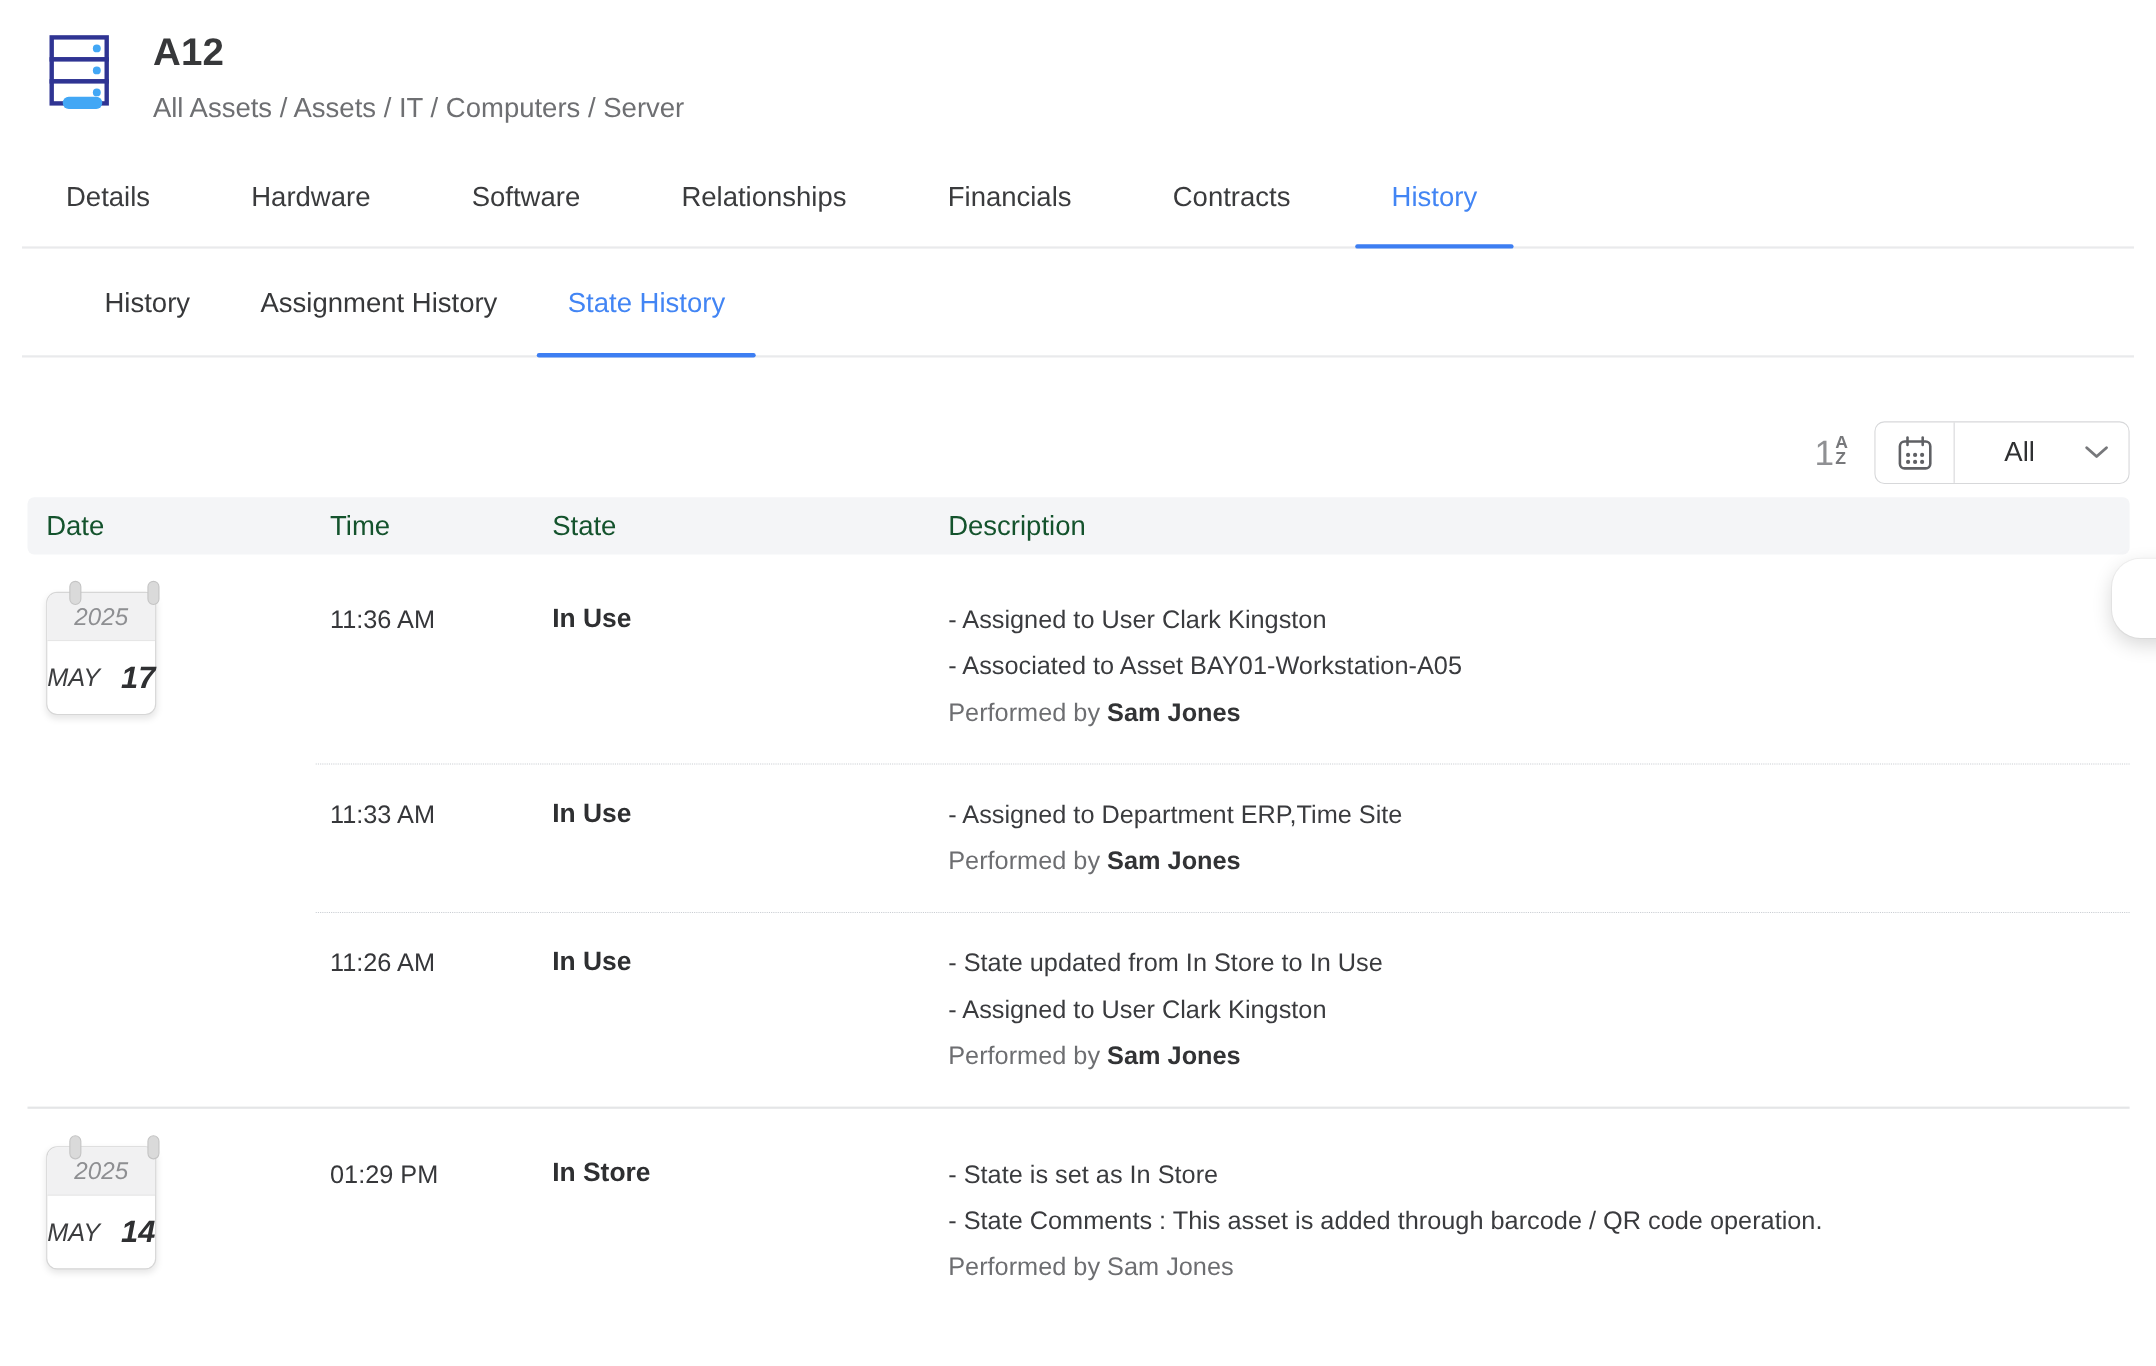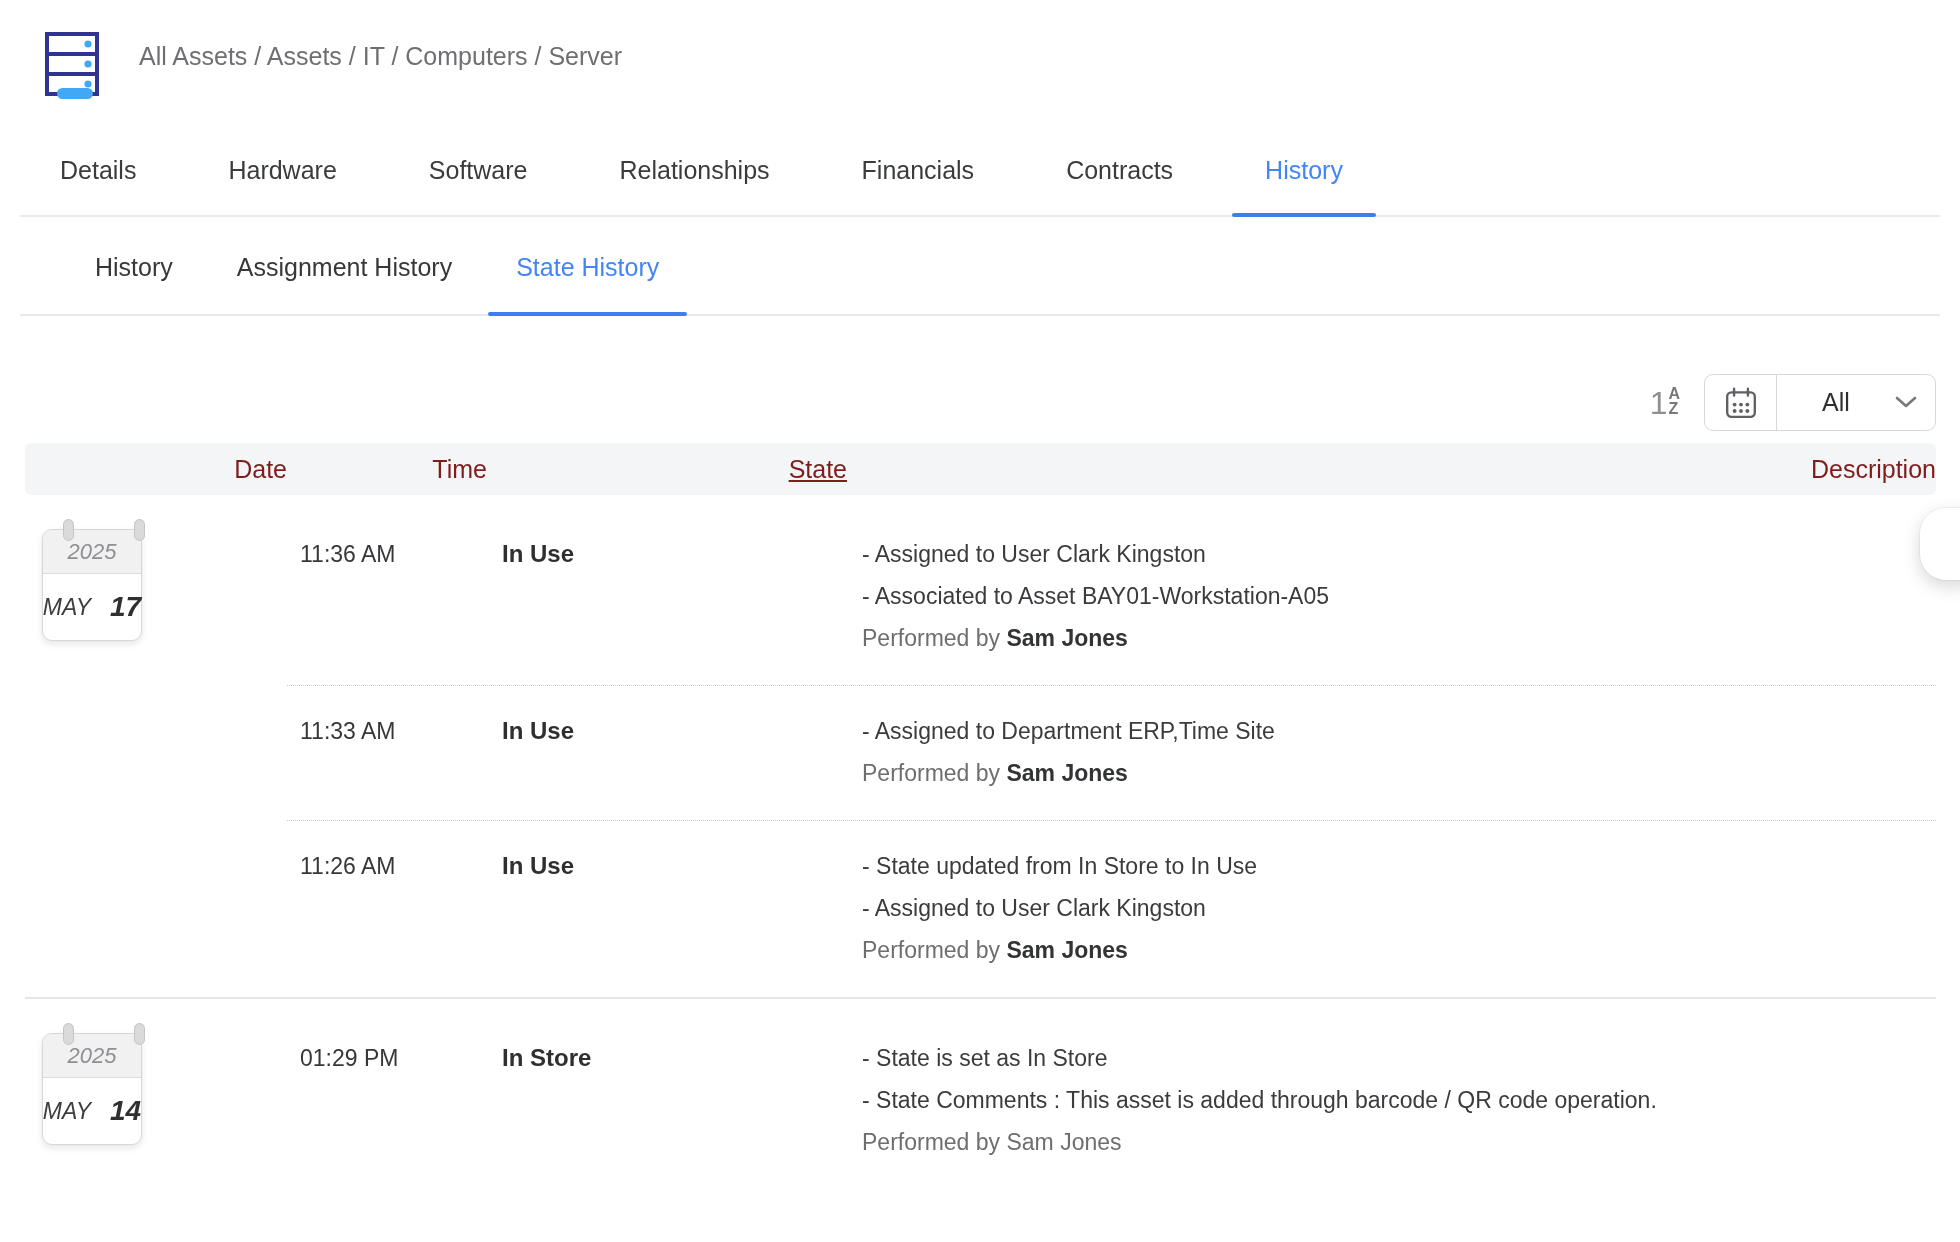--- a/index.html
+++ b/index.html
@@ -34,22 +34,22 @@
   .sort-btn { display: flex; align-items: flex-start; margin-right: 20px; cursor: pointer; padding: 4px; }
   .sort-one { font-size: 32px; color: #8f9093; line-height: 30px; }
   .sort-az { display: flex; flex-direction: column; font-size: 16px; font-weight: bold; color: #77787b; line-height: 15px; margin-left: 1px; margin-top: -2px; }
   .filter-control { display: flex; align-items: center; width: 232px; height: 57px; border: 1px solid #d7d8da; border-radius: 9px; background: #fff; cursor: pointer; }
   .cal-seg { width: 72px; height: 100%; display: flex; align-items: center; justify-content: center; border-right: 1px solid #d7d8da; }
   .filter-value { flex: 1; text-align: center; font-size: 25px; color: #2f3032; }
   .chev { display: flex; margin-right: 18px; }
 
   
   .table { margin: 0 24px 0 25px; }
-  .thead { background: #f4f5f7; border-radius: 6px; display: grid; grid-template-columns: 262px 200px 360px 1fr; align-items: center; height: 52px; font-size: 25px; color: #7f1d1d; text-align: right; }
-  .th1 { padding-left: 17px; } .th2 { padding-left: 13px; } .th3 { padding-left: 15px; text-decoration: underline; } .th4 { padding-left: 15px; }
+  .thead { background: #f4f5f7; border-radius: 6px; display: grid; grid-template-columns: 262px 200px 360px 1fr; align-items: center; height: 52px; font-size: 25px; color: #14532d; }
+  .th1 { padding-left: 17px; } .th2 { padding-left: 13px; } .th3 { padding-left: 15px; } .th4 { padding-left: 15px; }
 
   .group { display: grid; grid-template-columns: 262px 1fr; }
   .group + .group { border-top: 2px solid #e4e5e7; }
 
   .date-cell { padding: 34px 0 0 17px; }
   .date-card { position: relative; width: 100px; border: 1px solid #d6d6d6; border-radius: 10px; background: #fff; box-shadow: 0 3px 7px rgba(0,0,0,.10); font-style: italic; }
   .pin { position: absolute; top: -11px; width: 11px; height: 22px; border-radius: 6px; background: #dadada; border: 1px solid #c4c4c4; }
   .pin-l { left: 20px; } .pin-r { left: 91px; }
   .card-year { height: 44px; background: #f1f1f2; border-bottom: 1px solid #ddd; border-radius: 9px 9px 0 0; color: #8e8f92; font-size: 22px; display: flex; align-items: center; justify-content: center; }
   .card-date { height: 66px; display: flex; align-items: center; justify-content: center; gap: 19px; }
@@ -84,20 +84,21 @@
           <rect x="14" y="28" width="50" height="20"></rect>
           <rect x="14" y="48" width="50" height="20"></rect>
         </g>
         <circle cx="55" cy="18" r="3.6" fill="#42a7f5"></circle>
         <circle cx="55" cy="38" r="3.6" fill="#42a7f5"></circle>
         <circle cx="55" cy="58" r="3.6" fill="#42a7f5"></circle>
         <rect x="24" y="62" width="36" height="11" rx="5.5" fill="#42a7f5"></rect>
       </svg>
     </div>
     <div class="asset-titles">
+      <h1 class="asset-title">A12</h1>
       <div class="breadcrumb">All Assets / Assets / IT / Computers / Server</div>
     </div>
   </header>
 
   <nav class="tabs" id="main-tabs">
       <div class="tab">Details</div>
       <div class="tab">Hardware</div>
       <div class="tab">Software</div>
       <div class="tab">Relationships</div>
       <div class="tab">Financials</div>

